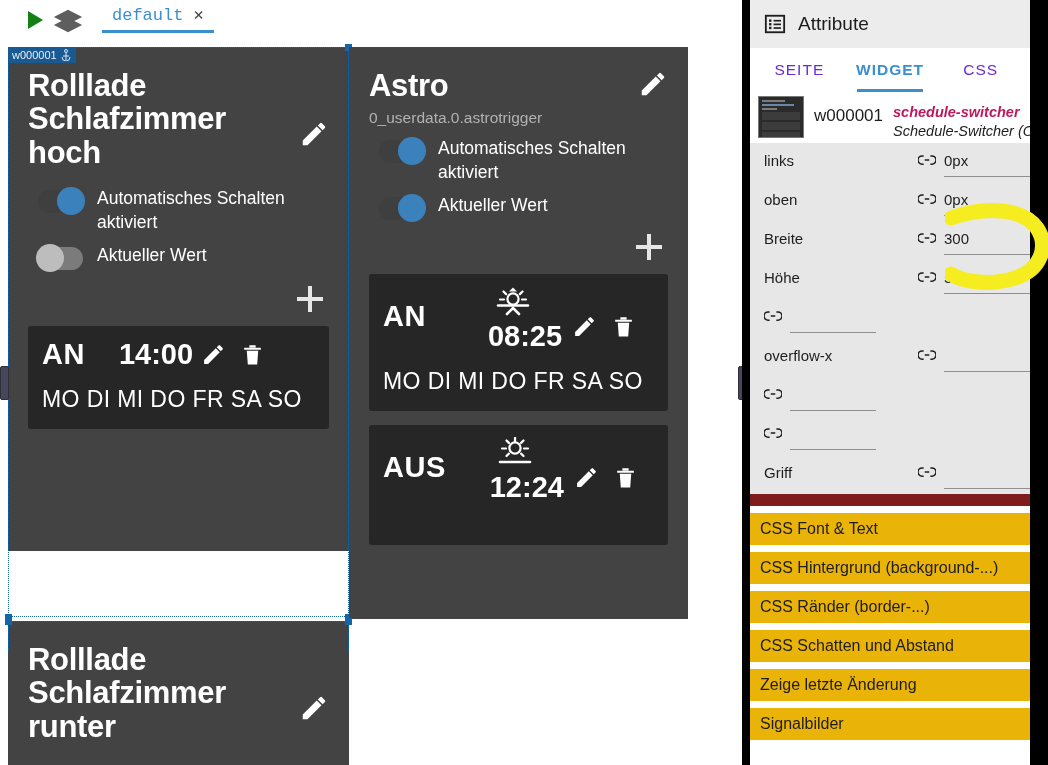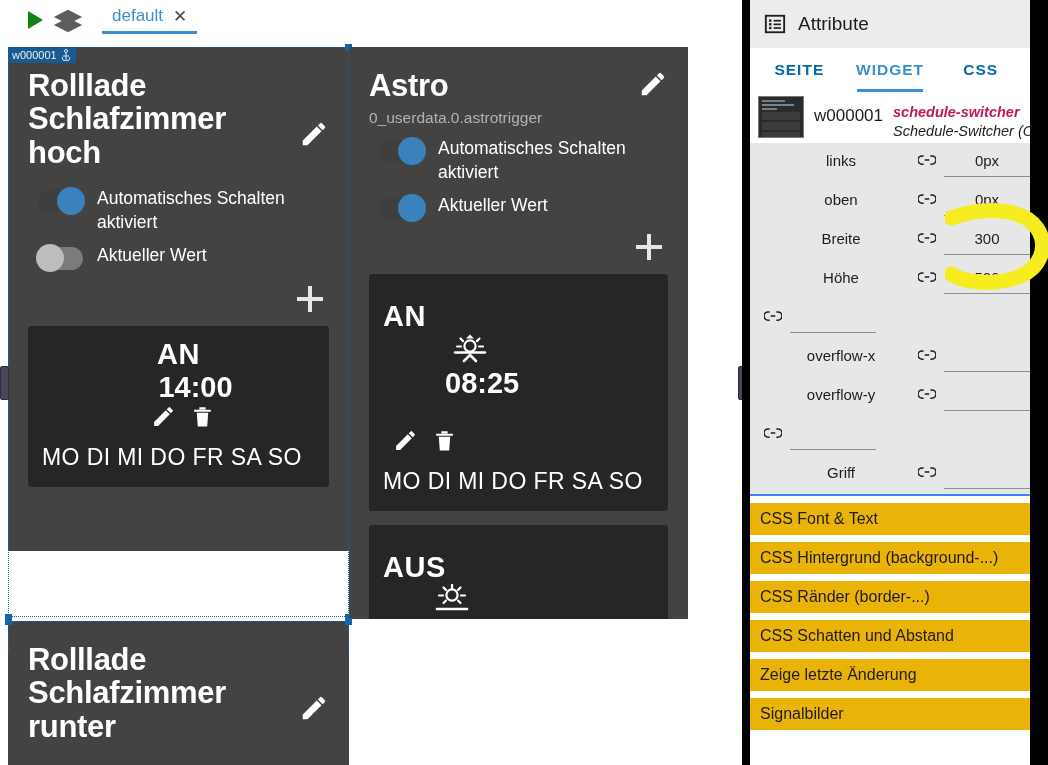--- a/index.html
+++ b/index.html
@@ -27,21 +27,21 @@
   }
   .layers { position:relative; width:26px; height:24px; }
   .layers .d1, .layers .d2 {
     position:absolute; left:2px; width:20px; height:20px; background:#5e5e5e;
     transform: scaleY(.52) rotate(45deg);
   }
   .layers .d1 { top:-1px; }
   .layers .d2 { top:7px; }
   #tab {
     margin-left:16px; margin-top:4px; position:relative;
-    display:flex; align-items:center; gap:10px; padding:2px 10px 8px 10px;
+    display:flex; align-items:center; gap:10px; padding:2px 10px 8px 10px;font-family:Liberation Mono, monospace;
   }
   #tab .tablabel { color:#3a8fd0; font-size:17px; }
   #tab .tabclose { color:#4a4a4a; font-size:17px; line-height:1; cursor:pointer; }
   #tab .underline { position:absolute; left:0; right:0; bottom:0; height:3px; background:#3a8fd0; }
 
   #canvas {
     position:absolute; left:0; top:43px; width:742px; height:722px;
     background:#ffffff; overflow:hidden;
   }
 
@@ -91,21 +91,21 @@
   .plus:before, .plus:after {
     content:""; position:absolute; background:#e6e6e6;
   }
   .plus:before { left:0; top:11px; width:26px; height:4px; }
   .plus:after  { top:0; left:11px; height:26px; width:4px; }
 
   .entry {
     background:#262626; border-radius:3px; padding:12px 14px 14px 14px;
     position:relative;
   }
-  .entry-top { display:flex; align-items:center;flex-direction:column; }
+  .entry-top { display:flex; align-items:center; }
   .e-state { font-size:29px; font-weight:bold; letter-spacing:0.5px; }
   .e-time { font-size:29px; font-weight:bold;margin-left:24px; }
   .e-days { font-size:23px; line-height:1.42; margin-top:12px; letter-spacing:0.4px; }
   .e-icons { display:flex; align-items:center; gap:14px; }
   .ic { width:25px; height:25px; }
   .ic svg { width:100%; height:100%; display:block; }
 
   
   .splitter {
     position:absolute; width:8px; height:34px; background:#474759;
@@ -122,38 +122,38 @@
     height:48px; background:#ececec; display:flex; align-items:center;
     gap:12px; padding-left:14px;
   }
   .panel-head-ic { width:22px; height:22px; }
   .panel-head-ic svg{ width:100%; height:100%; display:block; }
   #panel-title { font-size:19px; color:#1d1d1d; }
 
   #tabs { display:flex; height:44px; background:#fff; padding:0 4px; }
   .ptab {
     flex:1; display:flex; align-items:center; justify-content:center;
-    font-size:15.5px; color:#0369a1; letter-spacing:1px; position:relative;font-weight:bold;
+    font-size:15.5px; color:#6d28d9; letter-spacing:1px; position:relative;
   }
   .ptab.active { color:#3a8fd0; font-weight:bold; }
   .ptab.active .ul { position:absolute; bottom:0; left:12px; right:12px; height:3px; background:#3a8fd0; }
 
   #widget-info { display:flex; align-items:flex-start; gap:10px; padding:4px 0 4px 8px; }
   .thumb {
     width:46px; height:42px; background:#2b2b2b; border:1px solid #777; flex:0 0 auto;
     padding:3px; overflow:hidden;
   }
   .thumb .tline { height:2px; background:#7b7b7b; margin-bottom:2px; }
   .thumb .tbox { height:8px; background:#3c3c3c; margin-bottom:2px; }
   .wid-id { font-size:17px; color:#1d1d1d; margin-top:10px; white-space:nowrap; }
   .wid-meta { margin-top:8px; overflow:hidden; }
   .wid-name { font-size:14.5px; font-style:italic; font-weight:bold; color:#be185d; white-space:nowrap; }
   .wid-desc { font-size:14.5px; font-style:italic; color:#1d1d1d; white-space:nowrap; margin-top:3px; }
 
-  #attr-list { background:#3b82f6; padding-bottom:2px;text-align:center; }
+  #attr-list { background:#7f1d1d; padding-bottom:12px; }
   .arow {
     display:flex; align-items:flex-start; height:39px; padding:0 0 0 14px;
     background:#e7e7e7;
   }
   .arow .aname { font-size:15px; color:#1d1d1d; flex:1; padding-top:9px; }
   .arow .alink { width:26px; padding-top:10px; flex:0 0 auto; }
   .arow .alink svg { width:18px; height:14px; display:block; }
   .arow .afield {
     width:86px; flex:0 0 auto; border-bottom:1px solid #8e8e8e;
     height:30px; margin-top:4px; font-size:15px; color:#1d1d1d;
@@ -465,21 +465,20 @@
       <div class="arow">
         <span class="aname">overflow-x</span>
         <span class="alink">
           <svg viewBox="0 0 24 18">
               <path d="M9 9h6M7.5 3.5h-2a5.5 5.5 0 000 11h2M16.5 3.5h2a5.5 5.5 0 010 11h-2" fill="none" stroke="#1d1d1d" stroke-width="2"></path>
             </svg>
         </span>
         <span class="afield"></span>
       </div>
       <div class="arow">
-        <span class="aname">overflow-y</span>
         <span class="alink">
           <svg viewBox="0 0 24 18">
               <path d="M9 9h6M7.5 3.5h-2a5.5 5.5 0 000 11h2M16.5 3.5h2a5.5 5.5 0 010 11h-2" fill="none" stroke="#1d1d1d" stroke-width="2"></path>
             </svg>
         </span>
         <span class="afield"></span>
       </div>
       <div class="arow">
         <span class="alink">
           <svg viewBox="0 0 24 18">

